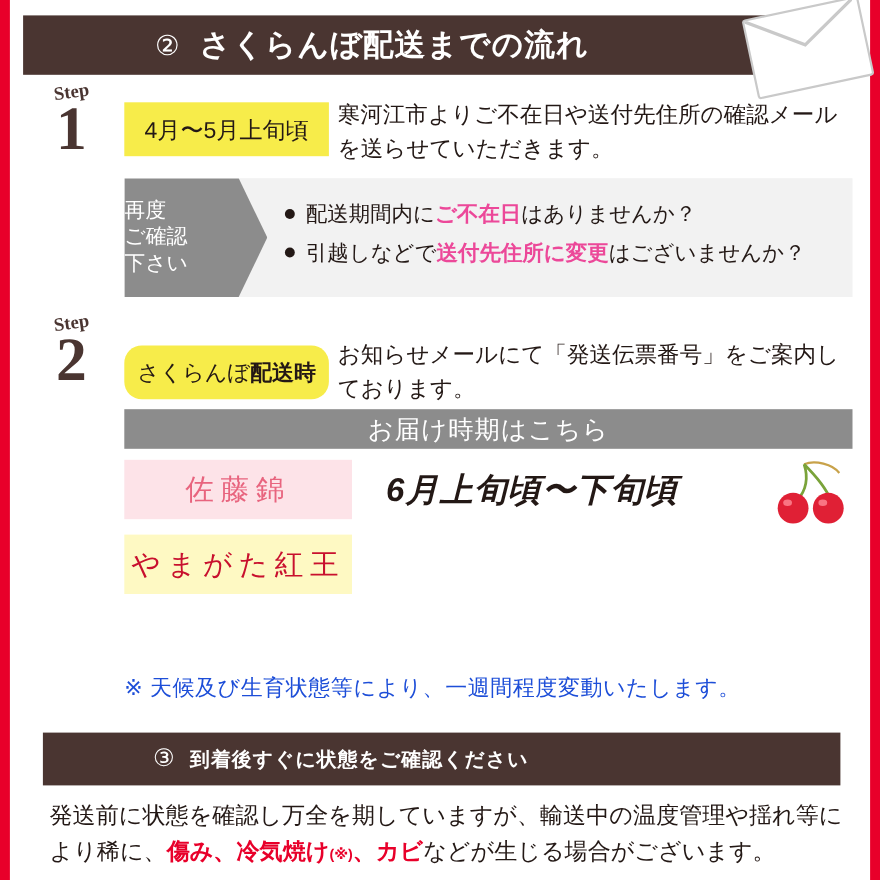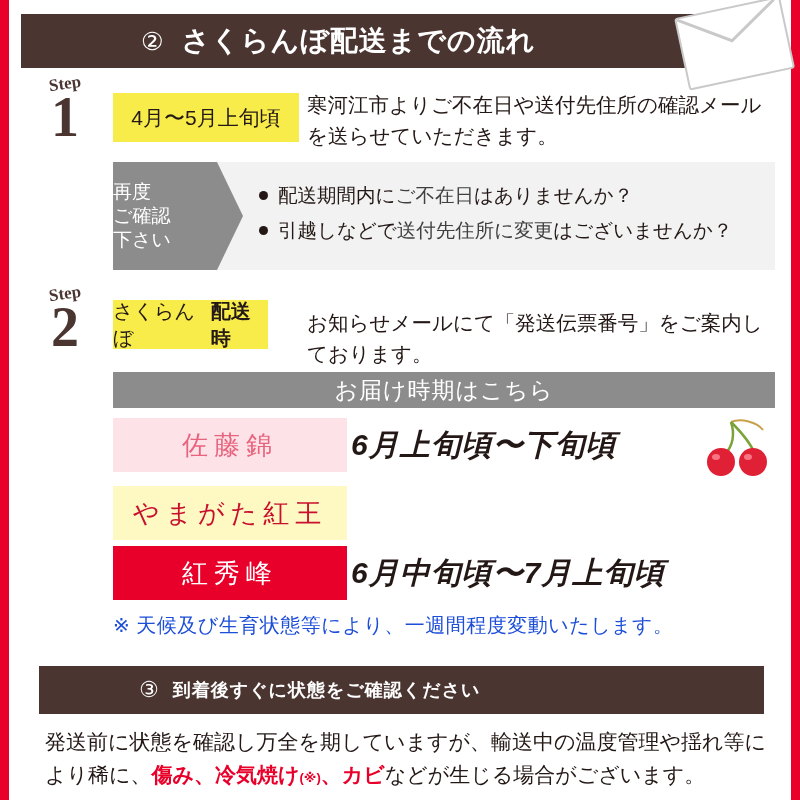--- a/index.html
+++ b/index.html
@@ -68,21 +68,21 @@
   #step1{left:18px;top:74px;width:76px;}
   #step2{left:18px;top:284px;width:76px;}
 
   
   .ytag{
     position:absolute;background:#f7ec4a;
     display:flex;align-items:center;justify-content:center;
     font-size:21px;color:#231815;box-sizing:border-box;
   }
   #tag1{left:104px;top:93px;width:186px;height:49px;}
-  #tag2{left:104px;top:300px;width:155px;height:49px;font-size:20px;}
+  #tag2{left:104px;top:314px;width:186px;height:49px;font-size:20px;border-radius:16px;}
   #tag2 b{font-weight:bold;}
 
   
   .para{
     position:absolute;font-size:20.5px;line-height:1.5;color:#231815;
   }
   #para1{left:298px;top:90px;width:468px;}
   #para2{left:298px;top:308px;width:468px;}
 
   
@@ -99,32 +99,32 @@
   }
   .bullets{
     position:absolute;left:250px;top:176px;width:510px;
     font-size:19.5px;line-height:1.52;
   }
   .bullets div{margin:5px 0;}
   .dot{
     display:inline-block;width:9px;height:9px;border-radius:50%;
     background:#231815;margin-right:10px;vertical-align:2px;
   }
-  .red{color:#404040;font-weight:normal;}
+  .red{color:#ec4899;font-weight:bold;}
 
   
   #timingBar{
     position:absolute;left:104px;top:372px;width:662px;height:36px;
     background:#8c8c8c;color:#ffffff;
     display:flex;align-items:center;justify-content:center;
     font-size:23px;letter-spacing:1px;
   }
   .varRow{position:absolute;left:104px;width:662px;height:54px;}
   .varRow .name{
-    position:absolute;left:0;top:0;width:234px;height:54px;
+    position:absolute;left:0;top:0;width:207px;height:54px;
     display:flex;align-items:center;justify-content:center;
     font-size:26px;letter-spacing:6px;box-sizing:border-box;
   }
   .varRow .when{
     position:absolute;left:238px;top:0;height:54px;
     display:flex;align-items:center;
     font-size:30px;font-weight:bold;letter-spacing:1px;font-style:italic;
   }
   #row1{top:418px;}
   #row1 .name{background:#fde3e8;color:#e8647e;}
@@ -212,24 +212,20 @@
     <circle cx="40" cy="46" r="14" fill="#e02035"></circle>
     <circle cx="72" cy="46" r="14" fill="#e02035"></circle>
     <ellipse cx="35" cy="41" rx="4" ry="3" fill="#ff8a96" opacity="0.8"></ellipse>
     <ellipse cx="67" cy="41" rx="4" ry="3" fill="#ff8a96" opacity="0.8"></ellipse>
   </svg>
 
   <div class="varRow" id="row2">
     <div class="name">やまがた紅王</div>
   </div>
 
-  <div class="varRow" id="row3">
-    <div class="name">紅秀峰</div>
-    <div class="when">6月中旬頃〜7月上旬頃</div>
-  </div>
 
   <div id="note">※ 天候及び生育状態等により、一週間程度変動いたします。</div>
 
   <div class="hdr" id="hdr3">
     <span class="num">③</span>
     <span class="ttl">到着後すぐに状態をご確認ください</span>
   </div>
 
   <div id="bottomPara">
     <span>発送前に状態を確認し万全を期していますが、輸送中の温度管理や揺れ等により稀に、</span><span class="red">傷み、冷気焼け</span><span class="red sup">(※)</span><span class="red">、カビ</span><span>などが生じる場合がございます。</span>

